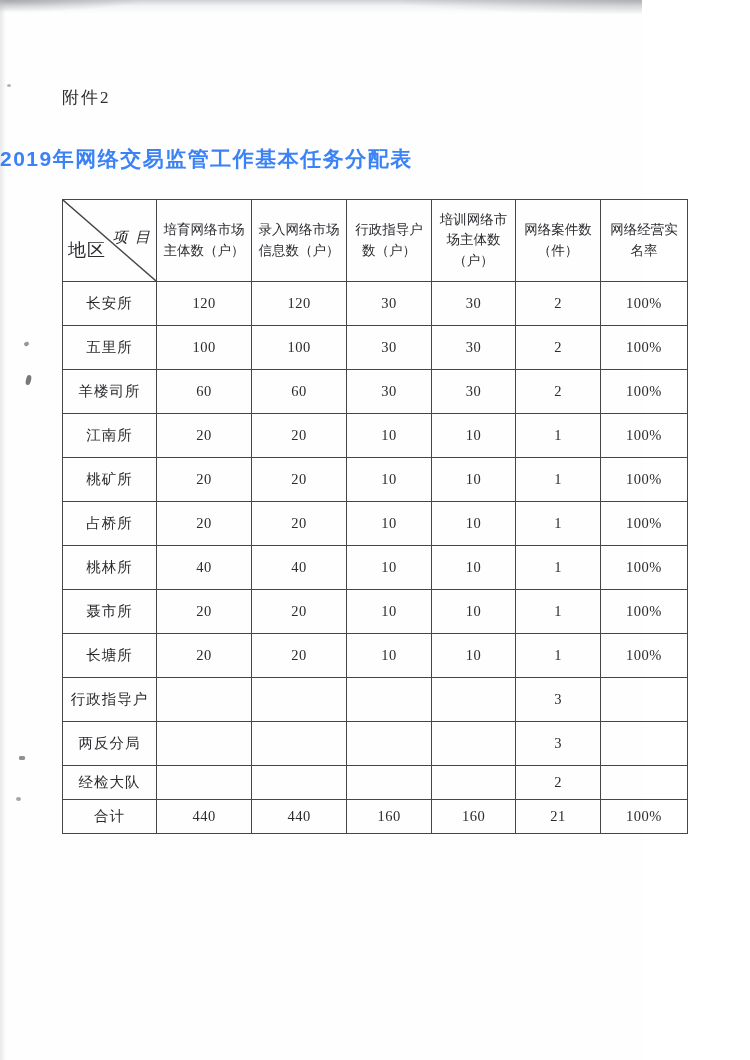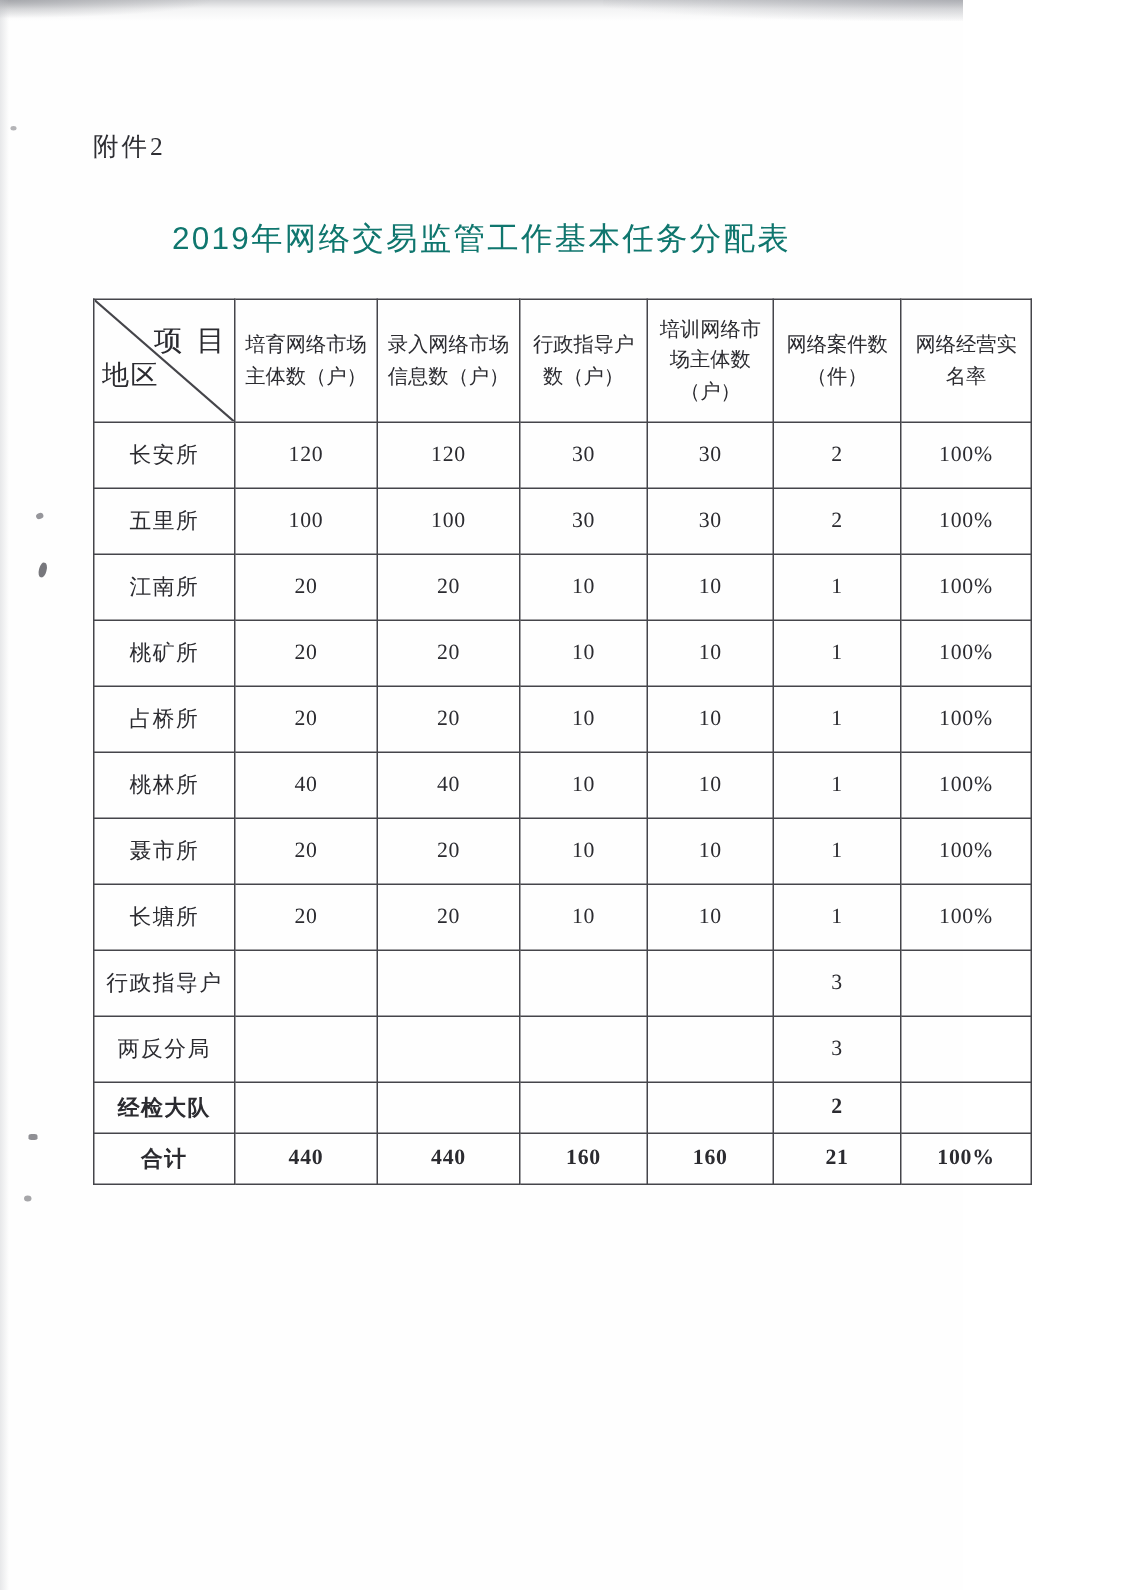--- a/index.html
+++ b/index.html
@@ -35,24 +35,24 @@
   .speck.s3 { left: 19px; top: 756px; width: 6px; height: 4px; opacity: .75; border-radius: 30%; }
   .speck.s4 { left: 16px; top: 797px; width: 5px; height: 4px; opacity: .6; }
   .speck.s5 { left: 7px;  top: 84px;  width: 4px; height: 3px; opacity: .5; }
 
   .attachment {
     position: absolute; left: 62px; top: 86px;
     font-size: 17px; letter-spacing: 2px; color: #2e2e33;
   }
   .title {
     position: absolute; left: 0; right: 0; top: 145px;
-    text-align: center;
+    text-align: left;
     font-family: "Liberation Sans", "DejaVu Sans", sans-serif;
-    font-weight: 400; font-size: 21px; letter-spacing: 1.5px;
-    color: #0f766e;
+    font-weight: 700; font-size: 21px; letter-spacing: 1.5px;
+    color: #3b82f6;
   }
 
   table.task-table {
     position: absolute; left: 62px; top: 199px;
     border-collapse: collapse; table-layout: fixed;
     width: 625px;
   }
   .task-table th, .task-table td {
     border: 1.6px solid #45454a;
     text-align: center; vertical-align: middle;
@@ -62,26 +62,26 @@
   .task-table thead th {
     height: 80px;
     font-weight: 400; font-size: 13.5px; line-height: 1.5;
     white-space: pre-line;
     color: #2b2b30;
   }
   .task-table tbody td {
     height: 43px;
     font-size: 14.5px; letter-spacing: .5px;
   }
-  .task-table tbody tr.short td { height: 33px; font-weight: bold; }
+  .task-table tbody tr.short td { height: 33px; }
   .task-table tbody td:first-child { letter-spacing: 1px; }
 
   th.diag-cell { position: relative; }
   .diag-svg { position: absolute; left: 0; top: 0; width: 100%; height: 100%; display: block; }
-  .diag-top { position: absolute; top: 14px; right: 6px; font-size: 19px; white-space: pre; }
+  .diag-top { position: absolute; top: 26px; right: 6px; font-size: 15px; white-space: pre; font-style: italic; }
   .diag-bottom { position: absolute; bottom: 17px; left: 5px; font-size: 18px; letter-spacing: 1px; }
 </style>
 </head>
 <body>
 
 <div class="page">
 
   <div class="scan-top-band"></div>
   <div class="scan-corner-left"></div>
   <div class="scan-corner-right"></div>
@@ -143,20 +143,29 @@
         <tr>
           <td>五里所</td>
           <td>100</td>
           <td>100</td>
           <td>30</td>
           <td>30</td>
           <td>2</td>
           <td>100%</td>
         </tr>
         <tr>
+          <td>羊楼司所</td>
+          <td>60</td>
+          <td>60</td>
+          <td>30</td>
+          <td>30</td>
+          <td>2</td>
+          <td>100%</td>
+        </tr>
+        <tr>
           <td>江南所</td>
           <td>20</td>
           <td>20</td>
           <td>10</td>
           <td>10</td>
           <td>1</td>
           <td>100%</td>
         </tr>
         <tr>
           <td>桃矿所</td>

